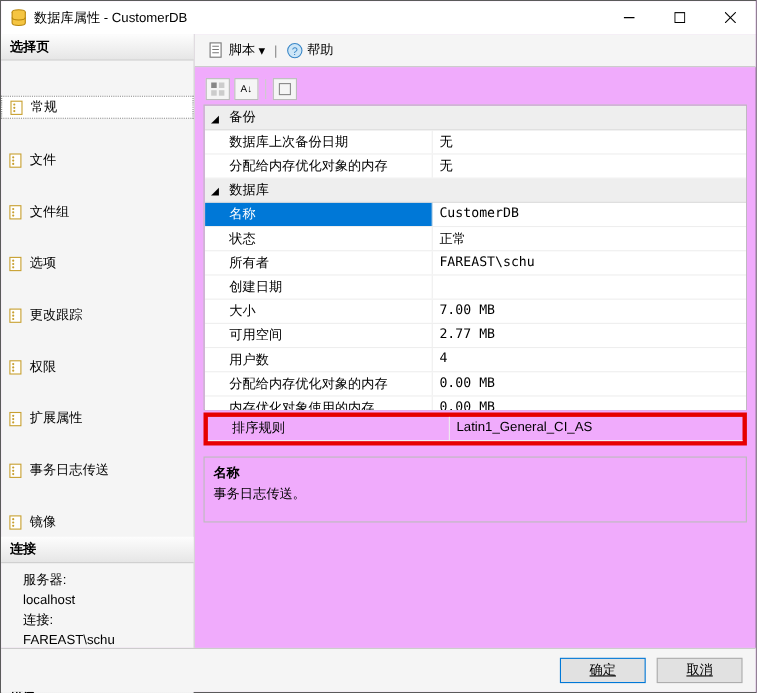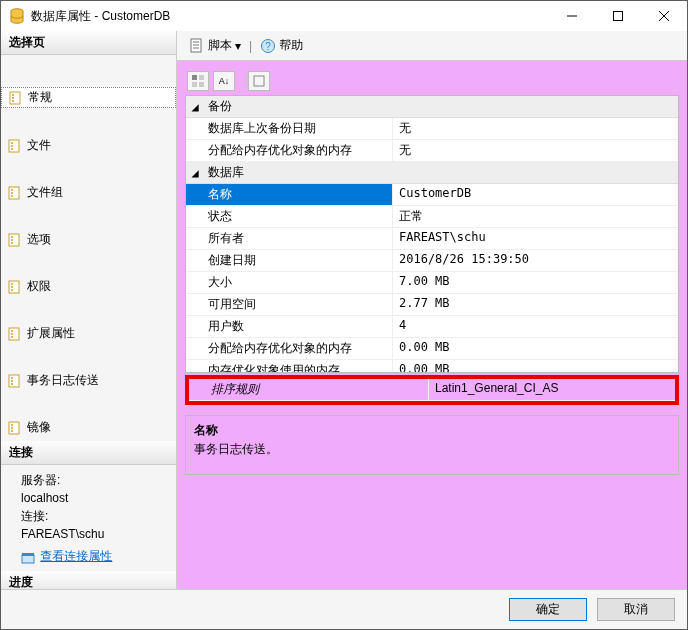--- a/index.html
+++ b/index.html
@@ -34,24 +34,24 @@
 .grid-bar .gsep { width: 1px; height: 18px; background: #ccc; margin: 0 2px; }
 .propgrid { border: 1px solid #bbb; background: #fff; font-family: "SimSun", "Microsoft YaHei", monospace; font-size: 12px; height: 278px; overflow: auto; }
 .cat { display: flex; align-items: center; background: #eee; border-bottom: 1px solid #ddd; }
 .cat .exp { width: 18px; text-align: center; cursor: default; }
 .cat .catname { padding: 2px 4px; font-weight: normal; }
 .prow { display: flex; border-bottom: 1px solid #eee; }
 .prow .pname { width: 207px; padding: 2px 4px 2px 22px; border-right: 1px solid #eee; white-space: nowrap; overflow: hidden; }
 .prow .pval { flex: 1; padding: 2px 6px; white-space: nowrap; overflow: hidden; }
 .prow.sel .pname { background: #0078d7; color: #fff; }
 .hilite { border: 4px solid #e60000; margin-top: 2px; }
-.hilite .prow .pname { width: 240px; font-style: italic; }
+.hilite .prow .pname { width: 220px; }
 .desc { border: 1px solid #bbb; margin-top: 10px; padding: 6px 8px; height: 60px; }
 .desc .dt { font-weight: bold; margin-bottom: 2px; }
-.footer { height: 40px; border-top: 1px solid #ccc; display: flex; align-items: center; justify-content: flex-end; gap: 10px; padding: 0 12px; background: #f5f5f5; }
+.footer { height: 40px; border-top: 1px solid #ccc; display: flex; align-items: center; justify-content: flex-end; gap: 10px; padding: 0 12px; background: #f5f5f5; text-decoration: underline; }
 .footer button { width: 78px; height: 23px; font-size: 12px; font-family: inherit; background: #e1e1e1; border: 1px solid #adadad; cursor: default; }
 .footer button.primary { border: 1px solid #0078d7; }
 </style>
 </head>
 <body>
 
 <div class="window">
   <div class="titlebar">
     <span class="icon">
       <svg viewBox="0 0 16 16">
@@ -121,20 +121,29 @@
               </svg></span>
             <span class="nlabel">选项</span>
           </div>
           <div class="nav-item">
             <span class="nicon"><svg viewBox="0 0 16 16">
                 <rect x="2" y="2" width="10" height="12" fill="#fff" stroke="#c8a030"></rect>
                 <circle cx="5" cy="5" r="1" fill="#c8a030"></circle>
                 <circle cx="5" cy="8" r="1" fill="#c8a030"></circle>
                 <circle cx="5" cy="11" r="1" fill="#c8a030"></circle>
               </svg></span>
+            <span class="nlabel">更改跟踪</span>
+          </div>
+          <div class="nav-item">
+            <span class="nicon"><svg viewBox="0 0 16 16">
+                <rect x="2" y="2" width="10" height="12" fill="#fff" stroke="#c8a030"></rect>
+                <circle cx="5" cy="5" r="1" fill="#c8a030"></circle>
+                <circle cx="5" cy="8" r="1" fill="#c8a030"></circle>
+                <circle cx="5" cy="11" r="1" fill="#c8a030"></circle>
+              </svg></span>
             <span class="nlabel">权限</span>
           </div>
           <div class="nav-item">
             <span class="nicon"><svg viewBox="0 0 16 16">
                 <rect x="2" y="2" width="10" height="12" fill="#fff" stroke="#c8a030"></rect>
                 <circle cx="5" cy="5" r="1" fill="#c8a030"></circle>
                 <circle cx="5" cy="8" r="1" fill="#c8a030"></circle>
                 <circle cx="5" cy="11" r="1" fill="#c8a030"></circle>
               </svg></span>
             <span class="nlabel">扩展属性</span>
@@ -247,21 +256,20 @@
             <div class="prow">
               <div class="pname">状态</div>
               <div class="pval">正常</div>
             </div>
             <div class="prow">
               <div class="pname">所有者</div>
               <div class="pval">FAREAST\schu</div>
             </div>
             <div class="prow">
               <div class="pname">创建日期</div>
-              <div class="pval">2016/8/26 15:39:50</div>
             </div>
             <div class="prow">
               <div class="pname">大小</div>
               <div class="pval">7.00 MB</div>
             </div>
             <div class="prow">
               <div class="pname">可用空间</div>
               <div class="pval">2.77 MB</div>
             </div>
             <div class="prow">

